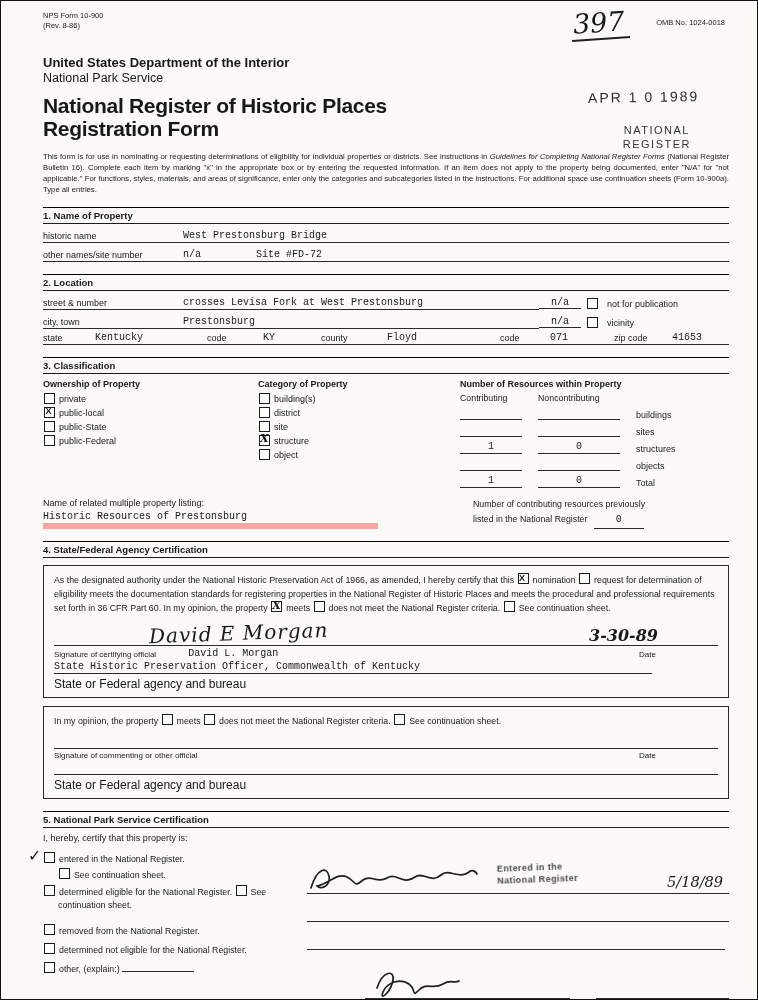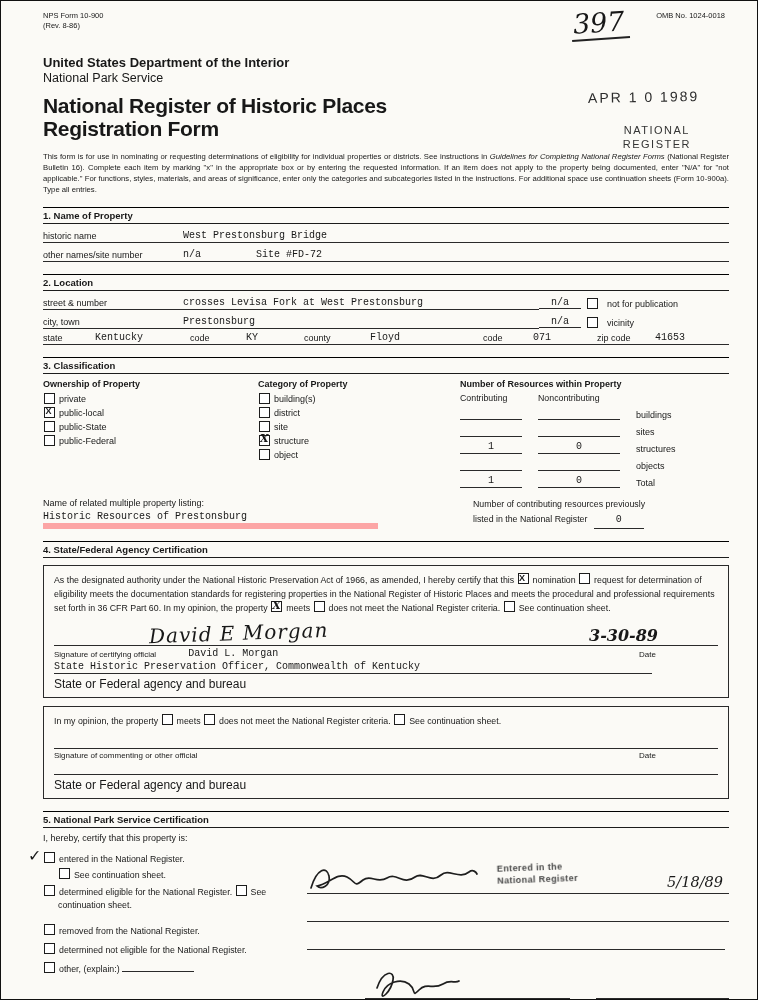--- a/index.html
+++ b/index.html
@@ -5,21 +5,21 @@
   html,body{margin:0;padding:0;}
   body{background:#8f8f8f;font-family:"Liberation Sans",sans-serif;}
   .page{width:758px;height:1000px;box-sizing:border-box;background:#fbfaf6;color:#181818;
         border:1px solid #111;margin:0 auto;position:relative;overflow:hidden;
         padding:10px 28px 0 42px;}
   
   .tophdr{position:relative;height:36px;}
   .formno{font-size:7.5px;line-height:1.3;}
   .hand397{position:absolute;left:528px;top:-4px;font-family:"DejaVu Serif",serif;font-style:italic;
            font-size:27px;transform:rotate(-4deg);border-bottom:2px solid #222;padding:0 4px 0 2px;}
-  .omb{position:absolute;right:4px;top:0;font-size:7.5px;text-align:right;}
+  .omb{position:absolute;right:4px;top:7px;font-size:7.5px;text-align:right;}
   .dept{font-size:13px;font-weight:bold;margin-top:8px;}
   .agency{font-size:12.5px;margin-top:1px;}
   .titleblock{position:relative;margin-top:10px;}
   .bigtitle{font-size:21px;font-weight:bold;line-height:1.08;letter-spacing:-0.3px;width:470px;}
   .stamp-date{position:absolute;right:30px;top:-6px;font-size:14px;letter-spacing:2px;color:#2c2c2c;
               transform:rotate(-1deg);}
   .stamp-org{position:absolute;right:38px;top:28px;font-size:11px;letter-spacing:1.5px;color:#333;
              text-align:center;line-height:1.3;}
   .instructions{font-size:7.7px;line-height:1.4;margin-top:12px;text-align:justify;}
   .instructions .it{font-style:italic;}
@@ -30,21 +30,21 @@
   .frow{display:flex;align-items:flex-end;font-size:9px;}
   .fmain{flex:1;display:flex;align-items:flex-end;border-bottom:1px solid #2a2a2a;padding:3px 0 1px;min-height:14px;}
   .flabel{width:140px;flex-shrink:0;}
   .mono{font-family:"Liberation Mono",monospace;font-size:10px;}
   .script{font-family:"DejaVu Serif",serif;font-style:italic;}
   .ml55{margin-left:55px;}
   .fside{width:190px;display:flex;align-items:flex-end;gap:5px;padding:3px 0 1px;font-size:9px;}
   .na-cell{display:inline-block;width:42px;border-bottom:1px solid #2a2a2a;text-align:center;
            font-family:"Liberation Mono",monospace;font-size:10px;}
   .staterow{display:flex;align-items:flex-end;border-bottom:1px solid #2a2a2a;padding:3px 0 1px;font-size:9px;}
-  .w50{width:52px;}.w110{width:95px;}.w55{width:56px;}.w60{width:58px;}.w65{width:66px;}.w112{width:113px;}
+  .w50{width:52px;}.w110{width:112px;}.w55{width:56px;}.w60{width:58px;}.w65{width:66px;}.w112{width:113px;}
   .w48{width:50px;}.w63{width:64px;}
   
   .cb{display:inline-block;width:9px;height:9px;border:1px solid #1c1c1c;background:#fff;position:relative;
       vertical-align:-1px;margin:0 4px 0 1px;flex-shrink:0;}
   .cb.checked::after{content:"X";position:absolute;left:0.5px;top:-2px;font-size:9px;font-weight:bold;}
   .cb.handx.checked::after{font-size:11px;top:-4px;left:0;font-family:"DejaVu Serif",serif;font-style:italic;}
   .cb.script-check.checked::after{content:"\2713";font-size:16px;top:-9px;left:-2px;font-weight:normal;
       font-family:"DejaVu Serif",serif;}
   
   .cols3{display:flex;margin-top:5px;font-size:9px;}

